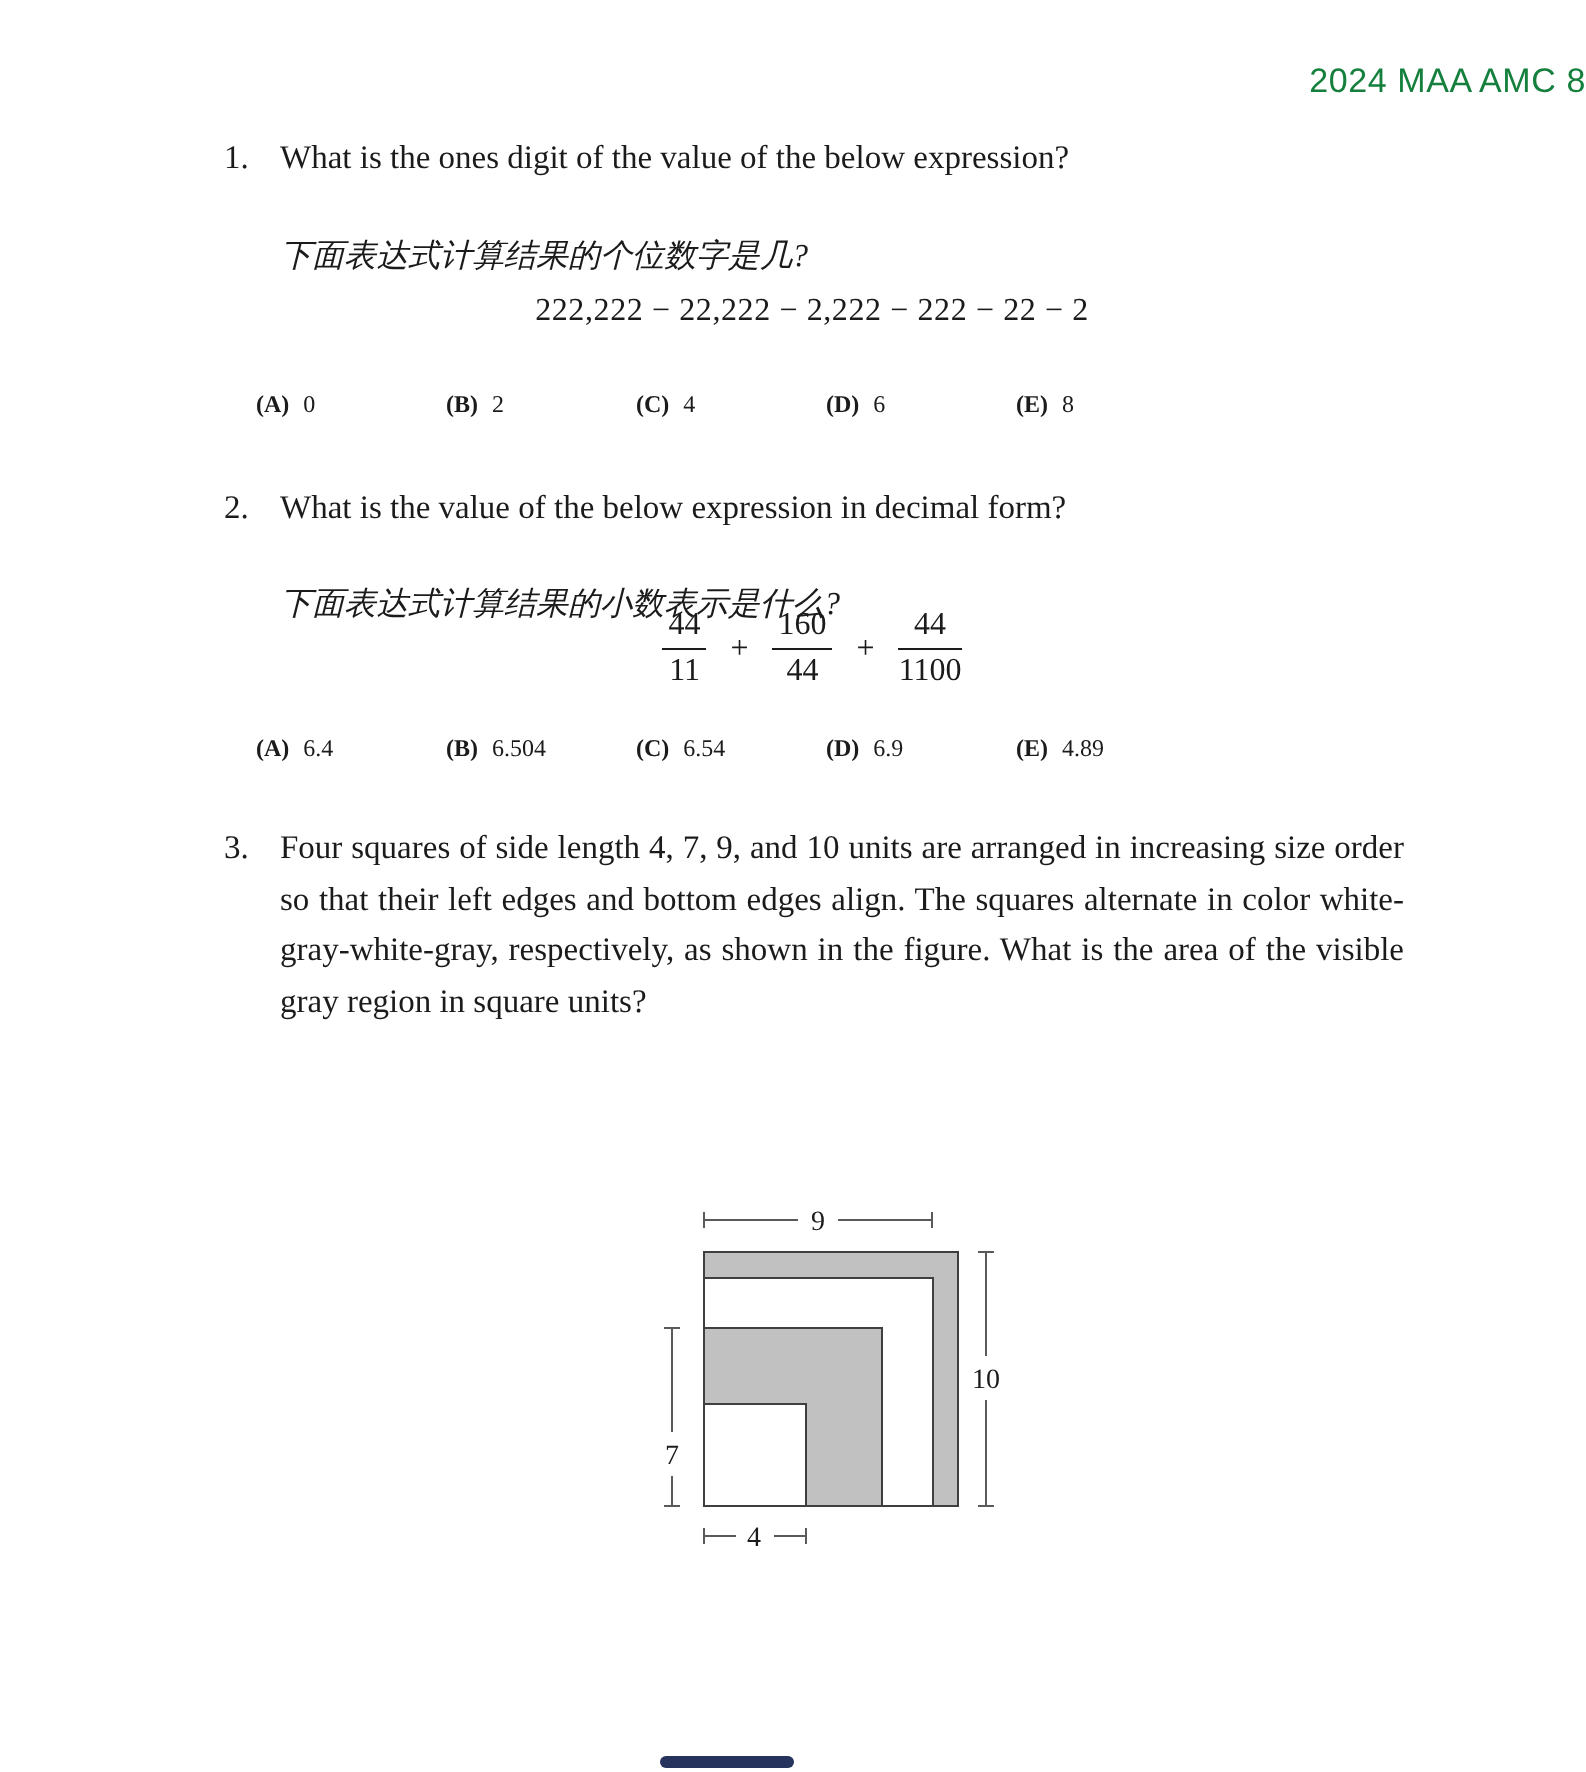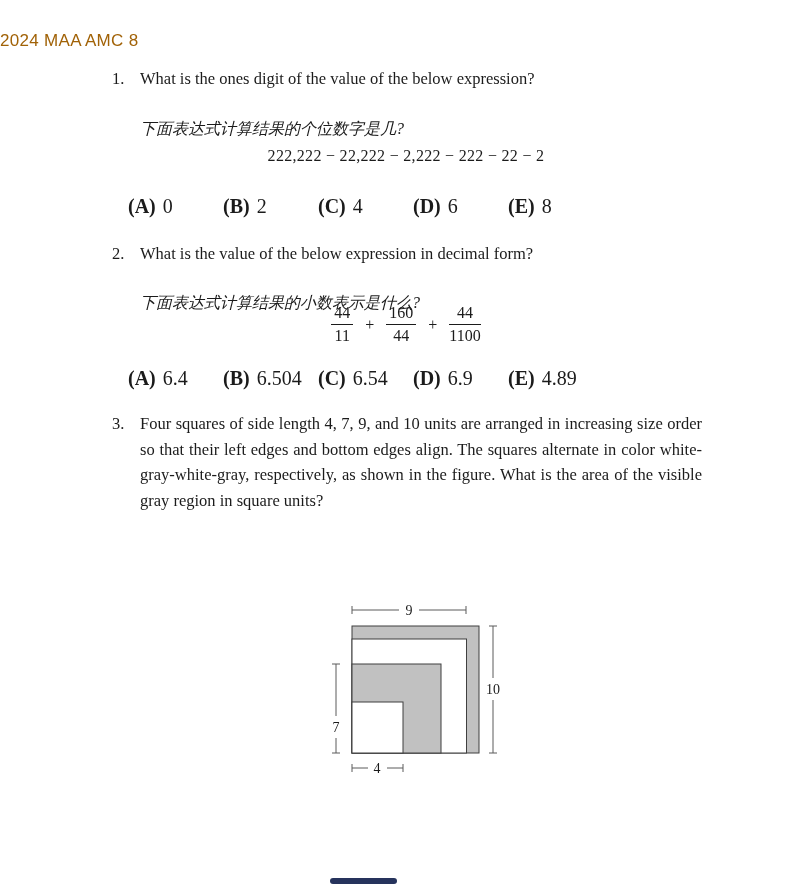--- a/index.html
+++ b/index.html
@@ -6,23 +6,23 @@
   .page{
     position:relative;
     width:793px;height:886px;
     background:#ffffff;
     font-family:"Liberation Serif","DejaVu Serif",serif;
     color:#1b1b1b;
     overflow:hidden;
   }
   .title{
     position:absolute;top:31px;left:0;width:100%;
-    text-align:left;
+    text-align:right;
     font-family:"Liberation Sans","DejaVu Sans",sans-serif;
-    font-size:17px;color:#a16207;letter-spacing:.3px;
+    font-size:17px;color:#15803d;letter-spacing:.3px;
   }
   .qrow{
     position:absolute;left:112px;width:590px;
     display:flex;align-items:flex-start;
     font-size:16.5px;line-height:25.5px;
   }
   .qnum{flex:0 0 28px;}
   .qtext{flex:1;text-align:justify;}
   .zh{
     position:absolute;left:140px;width:566px;
@@ -39,21 +39,21 @@
     position:absolute;left:112px;width:588px;
     text-align:center;
   }
   .frac{display:inline-block;vertical-align:middle;text-align:center;font-size:16px;line-height:1.25;}
   .fnum{display:block;border-bottom:1.2px solid #1b1b1b;padding:0 3px 1px;}
   .fden{display:block;padding-top:1px;}
   .fplus{display:inline-block;vertical-align:middle;margin:0 8px;font-size:16px;}
   .opts{
     position:absolute;left:128px;
     display:grid;grid-template-columns:repeat(5,95px);
-    font-size:20px;white-space:nowrap;
+    font-size:12px;white-space:nowrap;
   }
   .olabel{font-weight:bold;margin-right:7px;}
   .figure{position:absolute;left:325px;top:597px;}
   .dimline{stroke:#5a5a5a;stroke-width:1;}
   .sq{stroke:#3f3f3f;stroke-width:1;}
   .dimtext{font-family:"Liberation Serif","DejaVu Serif",serif;font-size:14px;fill:#1b1b1b;text-anchor:middle;}
   .homebar{
     position:absolute;left:330px;top:878px;width:67px;height:6px;
     border-radius:3px;background:#26335c;
   }

